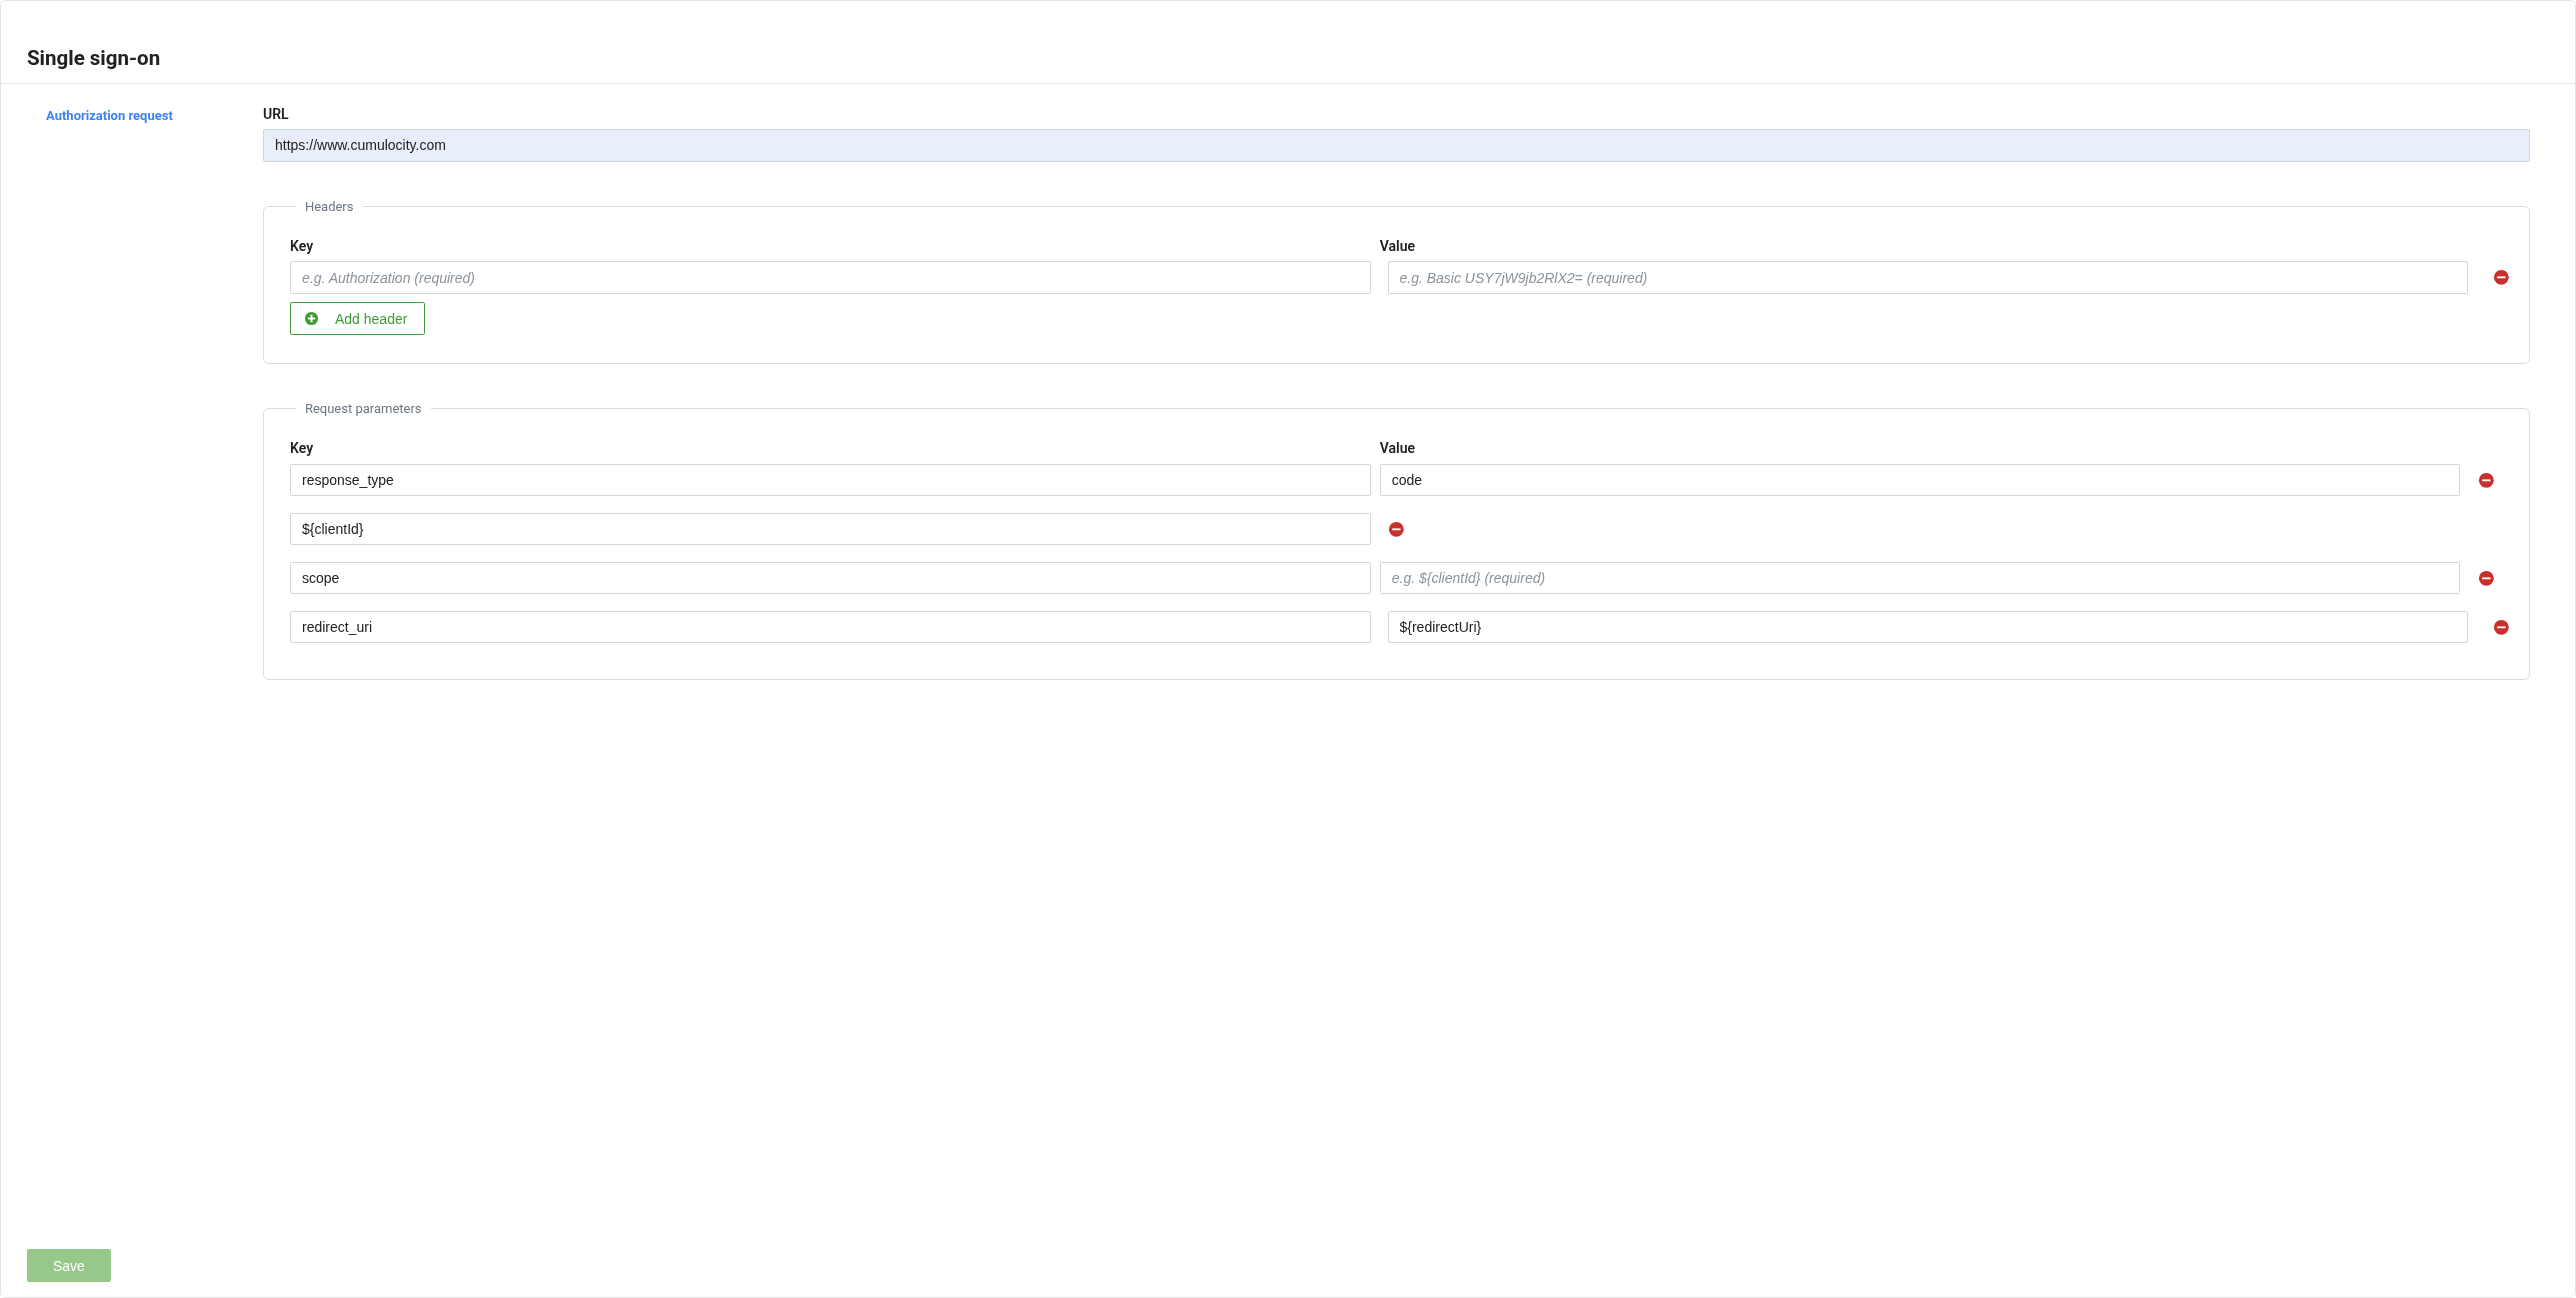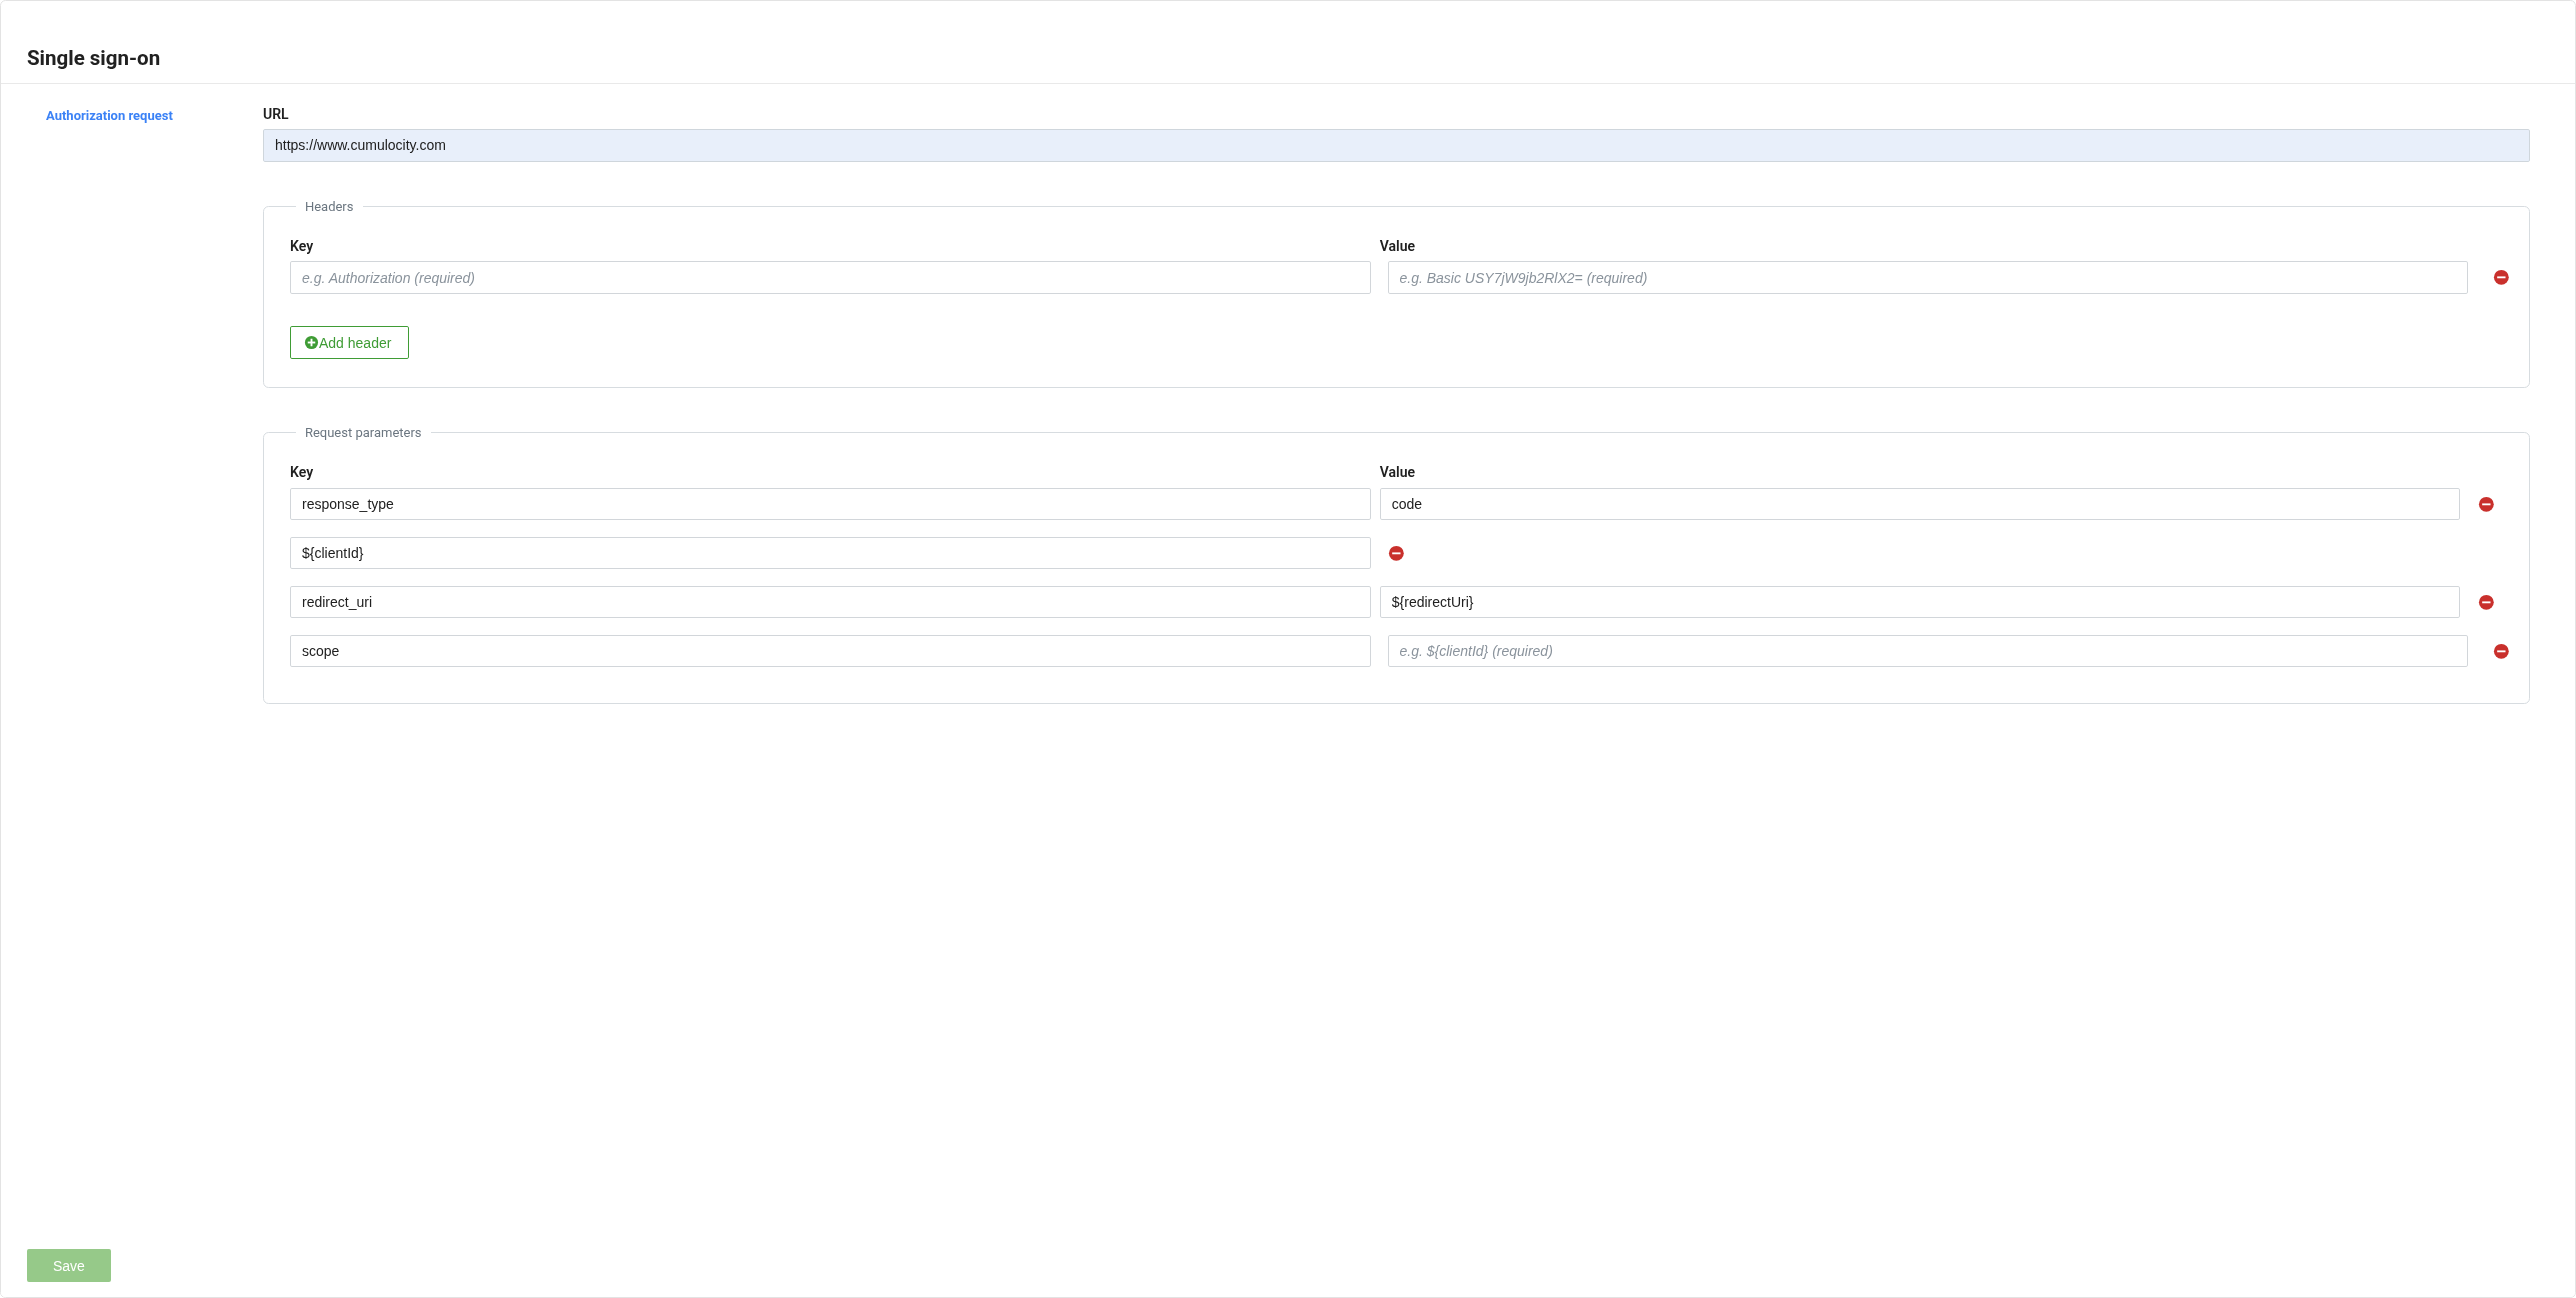--- a/index.html
+++ b/index.html
@@ -133,24 +133,23 @@
     align-items: center;
     justify-content: center;
     border: none;
     background: transparent;
     cursor: pointer;
     padding: 0;
   }
   .del-btn svg { display: block; }
 
   .add-btn {
-    margin-top: 24px;
     display: inline-flex;
     align-items: center;
-    gap: 0;
+    gap: 16px;
     background: #fff;
     border: 0.9px solid #3f9c35;
     color: #3f9c35;
     font-size: 14px;
     font-weight: 500;
     padding: 7.4px 16.7px 7.4px 13px;
     cursor: pointer;
     border-radius: 1.9px;
   }
   .add-btn .plus-circle {
@@ -255,33 +254,33 @@
             <input type="text" class="kv-input" value="${clientId}" style="">
             <button class="del-btn" aria-label="Remove">
               <svg width="16.7" height="16.7" viewBox="0 0 18 18">
                 <circle cx="9" cy="9" r="8" fill="#c9302c"></circle>
                   <rect x="4.5" y="8" width="9" height="2" fill="#fff"></rect>
               </svg>
             </button>
           </div>
 
           <div class="kv-row">
+            <input type="text" class="kv-input" value="scope" style="">
+            <input type="text" class="kv-input" placeholder="e.g. ${clientId} (required)" style="">
+            <button class="del-btn" aria-label="Remove">
+              <svg width="16.7" height="16.7" viewBox="0 0 18 18">
+                <circle cx="9" cy="9" r="8" fill="#c9302c"></circle>
+                  <rect x="4.5" y="8" width="9" height="2" fill="#fff"></rect>
+              </svg>
+            </button>
+          </div>
+
+          <div class="kv-row">
             <input type="text" class="kv-input" value="redirect_uri" style="">
             <input type="text" class="kv-input" value="${redirectUri}" style="">
-            <button class="del-btn" aria-label="Remove">
-              <svg width="16.7" height="16.7" viewBox="0 0 18 18">
-                <circle cx="9" cy="9" r="8" fill="#c9302c"></circle>
-                  <rect x="4.5" y="8" width="9" height="2" fill="#fff"></rect>
-              </svg>
-            </button>
-          </div>
-
-          <div class="kv-row">
-            <input type="text" class="kv-input" value="scope" style="">
-            <input type="text" class="kv-input" placeholder="e.g. ${clientId} (required)" style="">
             <button class="del-btn" aria-label="Remove">
               <svg width="16.7" height="16.7" viewBox="0 0 18 18">
                 <circle cx="9" cy="9" r="8" fill="#c9302c"></circle>
                   <rect x="4.5" y="8" width="9" height="2" fill="#fff"></rect>
               </svg>
             </button>
           </div>
 
         </fieldset>
 

